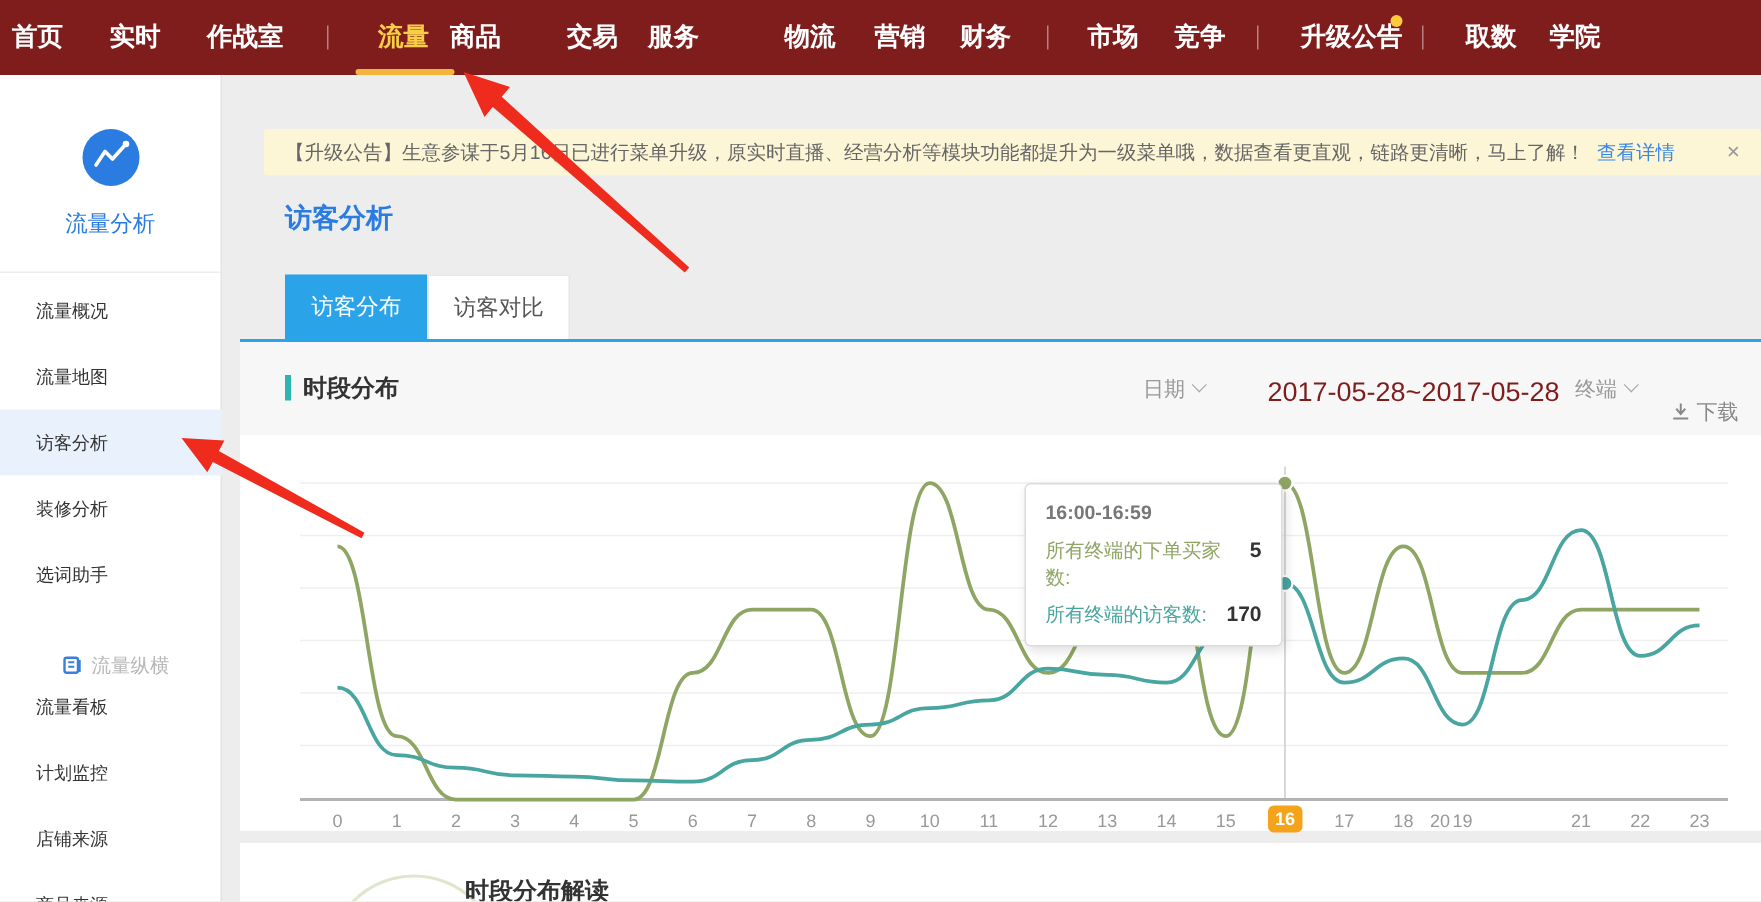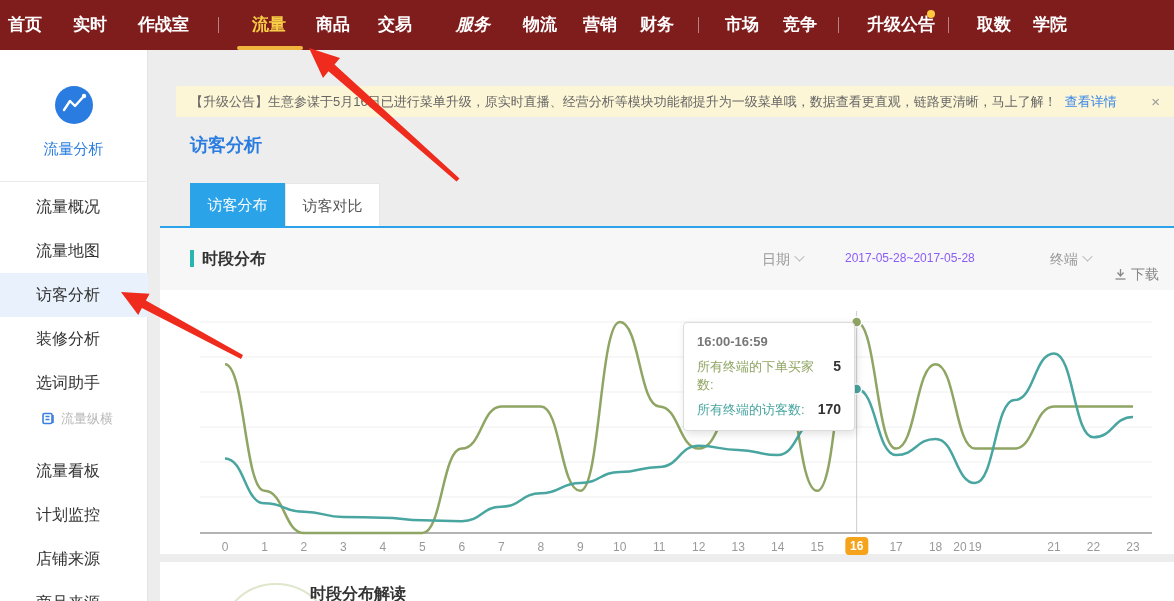--- a/index.html
+++ b/index.html
@@ -16,22 +16,22 @@
   .nav-underline{position:absolute;top:46px;height:4px;background:#EFB53D;border-radius:2px;}
   .nav-divider{position:absolute;top:17px;width:1px;height:16px;background:rgba(255,255,255,.45);}
   .nav-dot{position:absolute;width:8px;height:8px;border-radius:50%;background:#FFC93E;}
   
   .sidebar{position:absolute;left:0;top:50px;width:148px;height:551px;background:#FFFFFF;
     border-right:1px solid #E3E3E3;box-sizing:border-box;z-index:2;}
   .side-head{position:absolute;left:0;top:0;width:100%;height:132px;border-bottom:1px solid #ECECEC;
     box-sizing:border-box;text-align:center;cursor:pointer;}
   .side-logo{position:absolute;left:55px;top:36px;width:38px;height:38px;border-radius:50%;background:#2A7CE0;}
   .side-title{position:absolute;left:0;top:90px;width:100%;text-align:center;color:#2A7CE0;font-size:15px;}
-  .side-item{position:absolute;left:0;width:148px;height:44px;line-height:44px;padding-left:36px;
-    box-sizing:border-box;font-size:16px;color:#333;cursor:pointer;white-space:nowrap;}
+  .side-item{position:absolute;left:0;width:148px;height:44px;line-height:44px;padding-left:24px;
+    box-sizing:border-box;font-size:12px;color:#333;cursor:pointer;white-space:nowrap;}
   .side-item.active{background:#E9F2FC;}
   .side-item.section{padding-left:14px;color:#B8B8B8;font-size:13px;}
   .side-item.section svg{vertical-align:-2px;margin-right:6px;}
   
   .banner{position:absolute;left:176px;top:86px;width:998px;height:31px;background:#FCF6D6;
     border-radius:2px;display:flex;align-items:center;box-sizing:border-box;padding:0 12px 0 14px;}
   .banner-text{color:#666;font-size:13px;white-space:nowrap;overflow:hidden;}
   .banner-link{color:#3B87E8;font-size:13px;margin-left:8px;white-space:nowrap;cursor:pointer;}
   .banner-close{margin-left:auto;color:#999;font-size:15px;cursor:pointer;padding:0 2px;}
   
@@ -42,21 +42,21 @@
   .tab.inactive{background:#FFF;color:#555;border:1px solid #E6E6E6;border-bottom:none;}
   .tab-line{position:absolute;left:160px;top:226px;width:1014px;height:2px;background:#2BA3E8;}
   
   .panel{position:absolute;left:160px;top:228px;width:1014px;height:326px;background:#FFF;}
   .panel-head{position:absolute;left:160px;top:228px;width:1014px;height:62px;background:#F7F7F7;}
   .panel-accent{position:absolute;left:190px;top:250px;width:4px;height:17px;background:#2CB5B0;}
   .panel-title{position:absolute;left:202px;top:249px;font-size:16px;font-weight:bold;color:#333;}
   .ctrl{position:absolute;top:251px;font-size:14px;color:#999;cursor:pointer;white-space:nowrap;}
   .ctrl .chev{display:inline-block;width:8px;height:8px;border-right:1px solid #AAA;border-bottom:1px solid #AAA;
     transform:rotate(45deg) scale(.8);margin-left:5px;vertical-align:3px;}
-  .date-range{position:absolute;left:845px;top:251px;font-size:12px;color:#8b5cf6;cursor:pointer;}
+  .date-range{position:absolute;left:845px;top:251px;font-size:18px;color:#7f1d1d;cursor:pointer;}
   .dl svg{vertical-align:-2px;margin-right:4px;}
   
   .chart-svg{position:absolute;left:0;top:0;width:1174px;height:601px;pointer-events:none;z-index:3;}
   .x-labels{position:absolute;left:0;top:0;z-index:3;pointer-events:none;}
   .x-lab{position:absolute;top:540px;transform:translateX(-50%);font-size:12px;color:#999;}
   .x-lab.hl{top:537px;background:#F5A31A;color:#FFF;padding:2px 5px;border-radius:4px;font-weight:bold;}
   .tooltip{position:absolute;left:683px;top:322px;width:172px;background:#FFFFFF;border:1px solid #DCDCDC;
     border-radius:4px;box-shadow:2px 3px 8px rgba(0,0,0,.12);padding:11px 13px;box-sizing:border-box;z-index:4;}
   .tt-title{font-size:13px;font-weight:bold;color:#777;margin-bottom:9px;}
   .tt-row{display:flex;justify-content:space-between;align-items:baseline;font-size:13px;margin-top:7px;}
@@ -70,23 +70,23 @@
 </style>
 </head>
 <body>
 
 <nav class="topnav" id="topnav">
     <span class="nav-item" style="left: 8px;">首页</span>
     <span class="nav-item" style="left: 73px;">实时</span>
     <span class="nav-item" style="left: 138px;">作战室</span>
     <span class="nav-item active" style="left: 252px;">流量</span>
     <div class="nav-underline" style="left: 237px; width: 66px;"></div>
-    <span class="nav-item" style="left: 316px; text-align: right;">商品</span>
+    <span class="nav-item" style="left: 300px; text-align: right;">商品</span>
     <span class="nav-item" style="left: 378px;">交易</span>
-    <span class="nav-item" style="left: 456px; font-style: italic;">服务</span>
+    <span class="nav-item" style="left: 432px;">服务</span>
     <span class="nav-item" style="left: 523px;">物流</span>
     <span class="nav-item" style="left: 583px;">营销</span>
     <span class="nav-item" style="left: 640px;">财务</span>
     <span class="nav-item" style="left: 725px;">市场</span>
     <span class="nav-item" style="left: 783px;">竞争</span>
     <span class="nav-item" style="left: 867px;">升级公告</span>
     <span class="nav-dot" style="left: 927px; top: 10px;"></span>
     <span class="nav-item" style="left: 977px;">取数</span>
     <span class="nav-item" style="left: 1033px;">学院</span>
     <div class="nav-divider" style="left: 218px;"></div>
@@ -104,21 +104,21 @@
       </svg>
     </div>
     <div class="side-title">流量分析</div>
   </div>
   <div id="side-menu">
       <div class="side-item" style="top: 135px;">流量概况</div>
       <div class="side-item" style="top: 179px;">流量地图</div>
       <div class="side-item active" style="top: 223px;">访客分析</div>
       <div class="side-item" style="top: 267px;">装修分析</div>
       <div class="side-item" style="top: 311px;">选词助手</div>
-      <div class="side-item section" style="top: 347px; padding-left: 42px;"><svg width="13" height="13" viewBox="0 0 13 13">
+      <div class="side-item section" style="top: 372px; padding-left: 42px;"><svg width="13" height="13" viewBox="0 0 13 13">
           <rect x="1" y="1.5" width="9" height="10" rx="1.5" fill="none" stroke="#3A7FE0" stroke-width="1.6"></rect>
           <path d="M3.5,4.5 H7.5 M3.5,7.5 H7.5" stroke="#3A7FE0" stroke-width="1.4"></path>
           <path d="M11,3 V11" stroke="#3A7FE0" stroke-width="1.6"></path>
         </svg>流量纵横</div>
       <div class="side-item" style="top: 399px;">流量看板</div>
       <div class="side-item" style="top: 443px;">计划监控</div>
       <div class="side-item" style="top: 487px;">店铺来源</div>
       <div class="side-item" style="top: 531px;">商品来源</div>
     </div>
 </aside>

